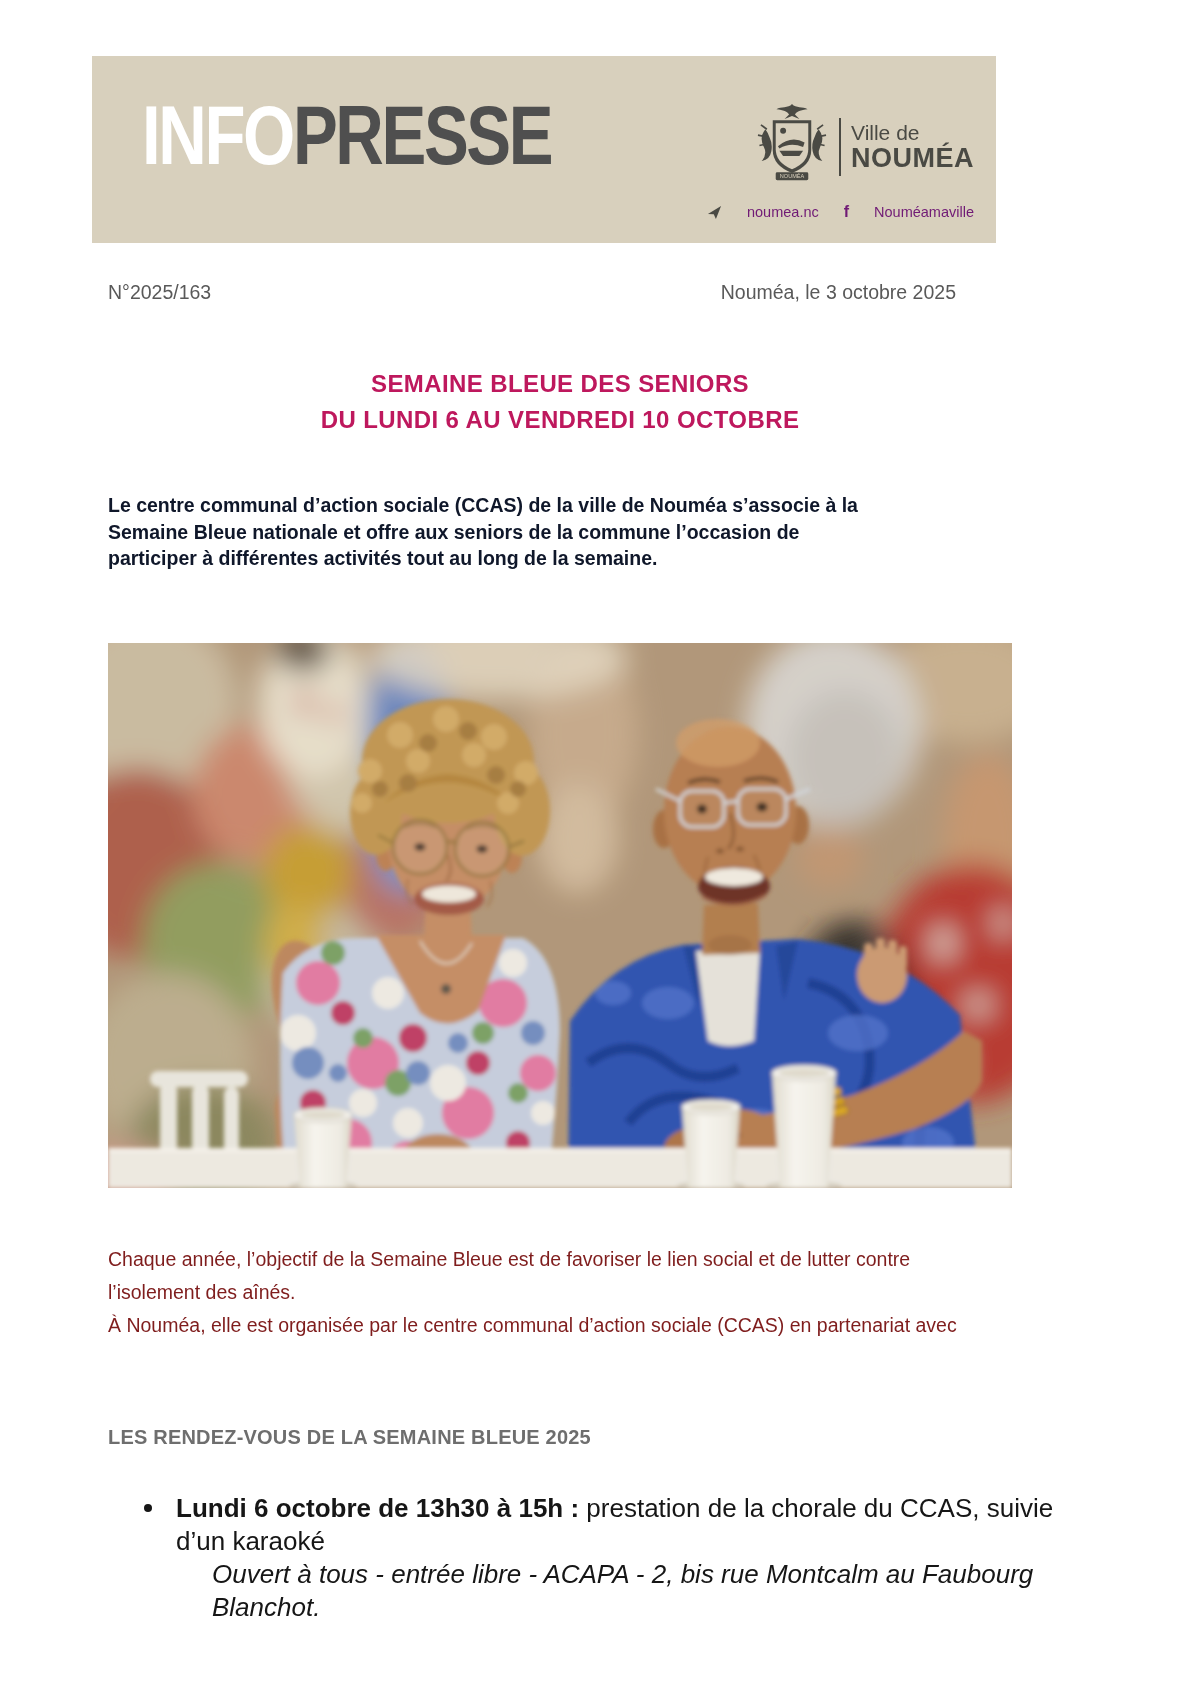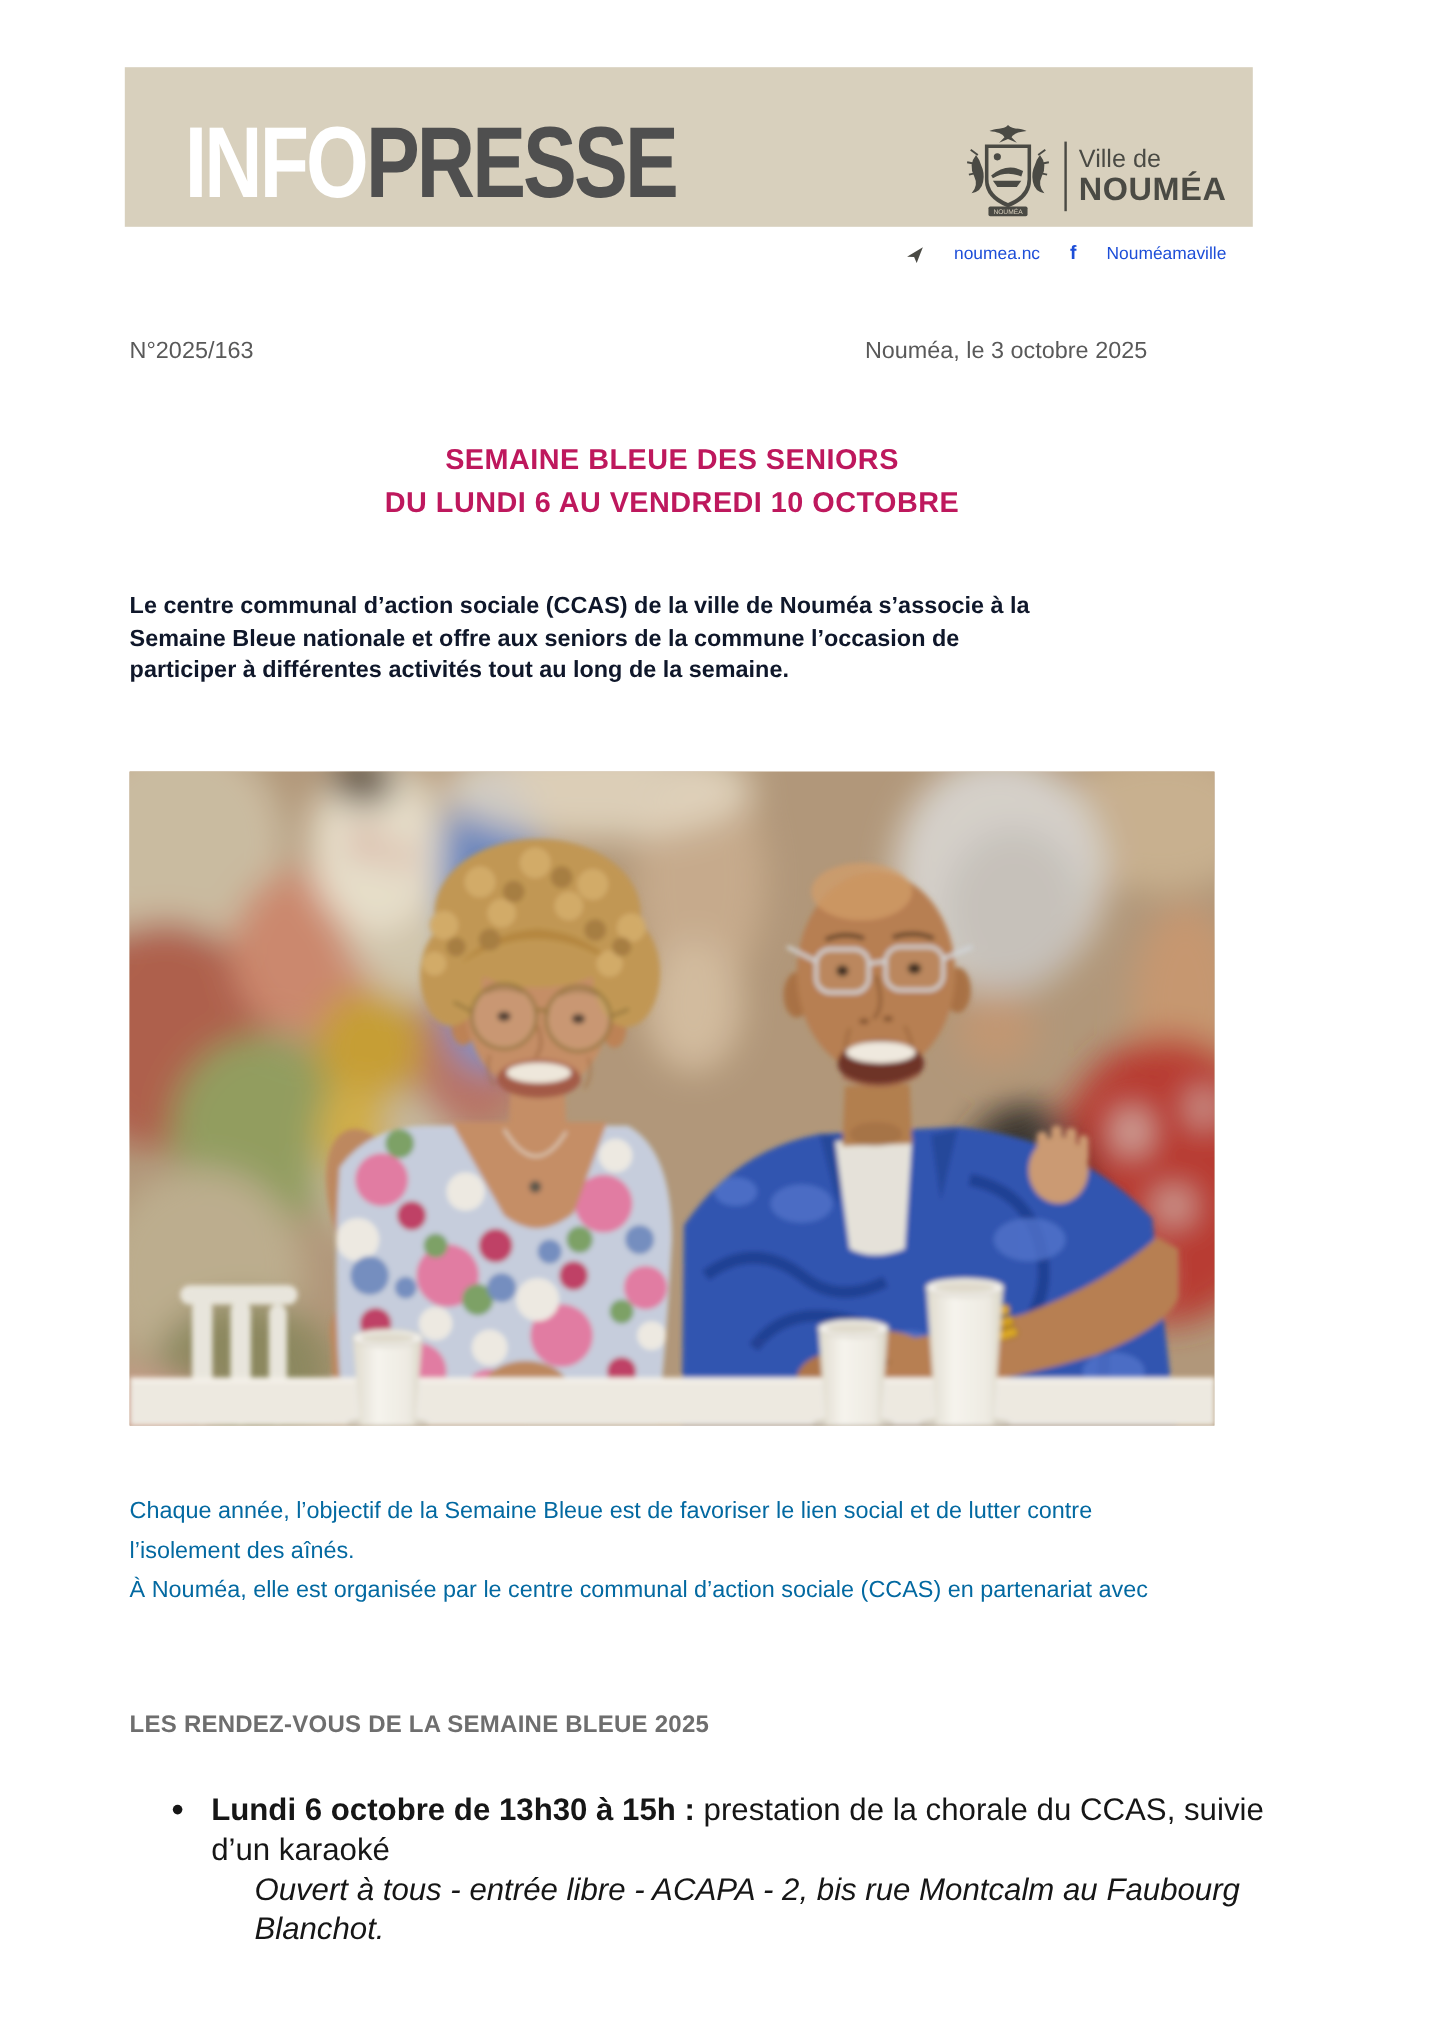--- a/index.html
+++ b/index.html
@@ -1,34 +1,34 @@
 <!DOCTYPE html>
 <html><head>
 <meta charset="utf-8">
 <style>
   html,body{margin:0;padding:0;background:#ffffff;}
   .page{position:relative;width:1192px;height:1684px;background:#ffffff;overflow:hidden;
         font-family:"Liberation Sans",sans-serif;color:#161616;}
 
   
-  .banner{position:absolute;left:104px;top:56px;width:904px;height:133px;background:#d8d0bd;padding-left:36px;}
+  .banner{position:absolute;left:92px;top:56px;width:904px;height:187px;background:#d8d0bd;}
   .wordmark{position:absolute;left:50px;top:37px;font-size:84px;font-weight:700;line-height:1;
             letter-spacing:-3px;white-space:nowrap;transform:scaleX(.8);transform-origin:0 0;}
   .wordmark .info{color:#ffffff;}
   .wordmark .presse{color:#4f4f4f;}
 
   .citylogo{position:absolute;right:22px;top:44px;color:#4a4a44;}
   .citylogo-row{display:flex;align-items:center;justify-content:flex-end;gap:10px;}
   .crest{width:74px;height:94px;display:block;}
   .divider{width:2px;height:58px;background:#4a4a44;}
   .cityname{line-height:1.05;}
   .cityname .l1{font-size:21px;}
   .cityname .l2{font-size:27px;font-weight:700;letter-spacing:.5px;}
   .tagline{display:flex;align-items:center;gap:25px;margin-top:9px;
-           font-size:14.5px;color:#1d4ed8;}
+           font-size:14.5px;color:#701a75;}
   .tagline .fb{font-weight:700;font-size:16px;}
 
   
   .meta{position:absolute;top:281px;left:108px;width:904px;height:24px;
         font-size:19.5px;color:#595959;}
   .meta .ref{position:absolute;left:0;top:0;}
   .meta .date{position:absolute;right:56px;top:0;}
 
   
   .title{position:absolute;top:366px;left:108px;width:904px;text-align:center;
@@ -37,21 +37,21 @@
   
   .intro{position:absolute;top:492px;left:108px;width:930px;
          font-weight:700;font-size:19.5px;line-height:26.5px;color:#0f172a;}
 
   
   .photo{position:absolute;top:643px;left:108px;width:904px;height:545px;background:#b49a7c;}
   .photo svg{display:block;width:100%;height:100%;}
 
   
   .bodytext{position:absolute;top:1243px;left:108px;width:950px;
-            font-size:19.5px;line-height:33px;color:#0369a1;}
+            font-size:19.5px;line-height:33px;color:#7f1d1d;}
 
   
   .section-heading{position:absolute;top:1426px;left:108px;
                    font-size:20px;font-weight:700;letter-spacing:.2px;color:#6e6e6e;}
 
   
   .event{position:absolute;top:1492px;left:108px;width:950px;
          font-size:26px;line-height:33px;color:#161616;}
   .event .row{display:flex;align-items:flex-start;}
   .bullet{width:8px;height:8px;border-radius:50%;background:#161616;margin:12px 24px 0 36px;flex:none;}

